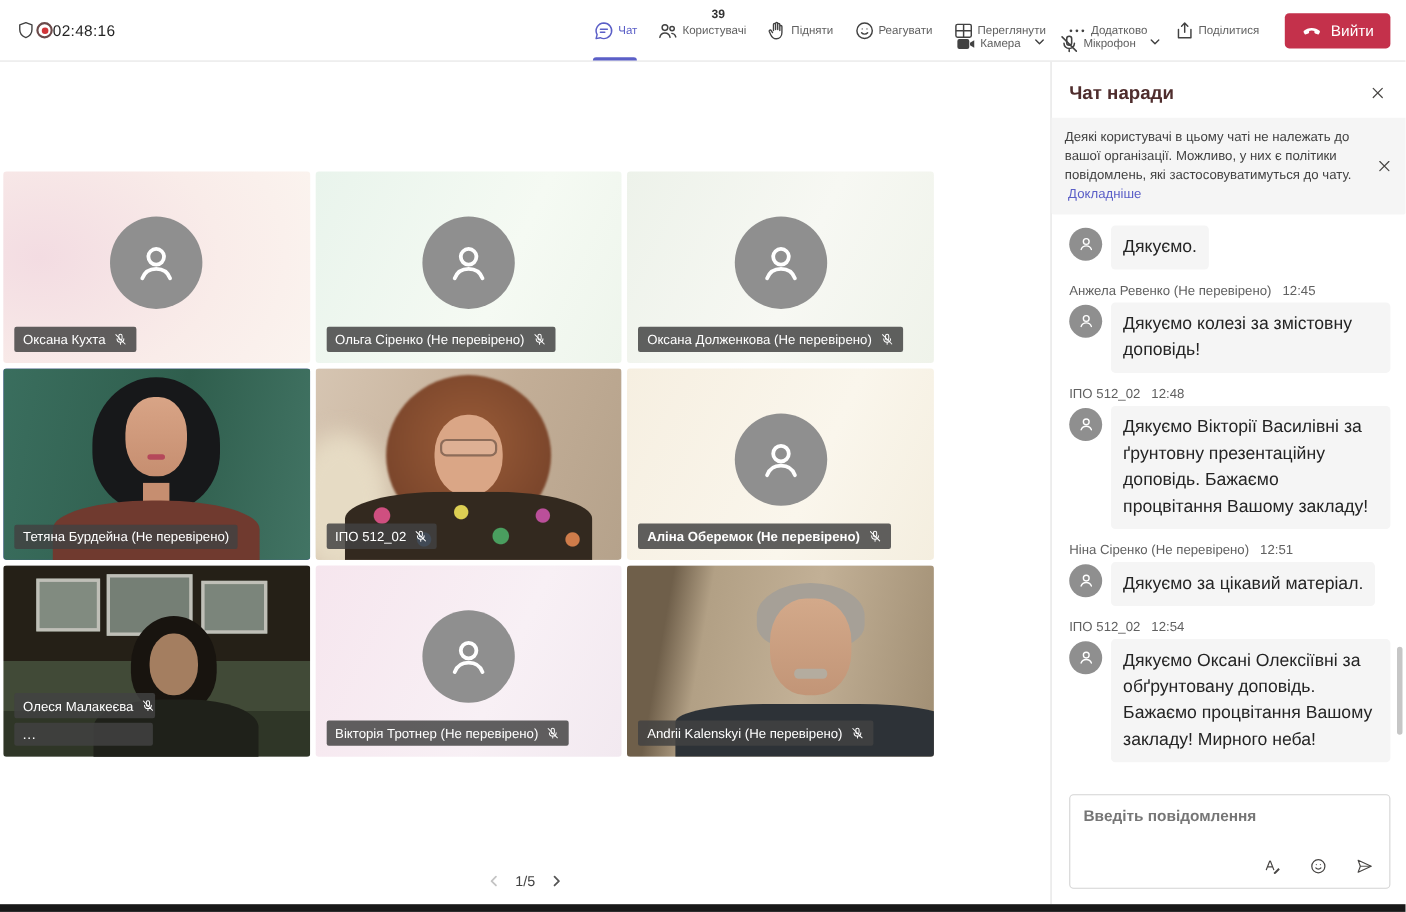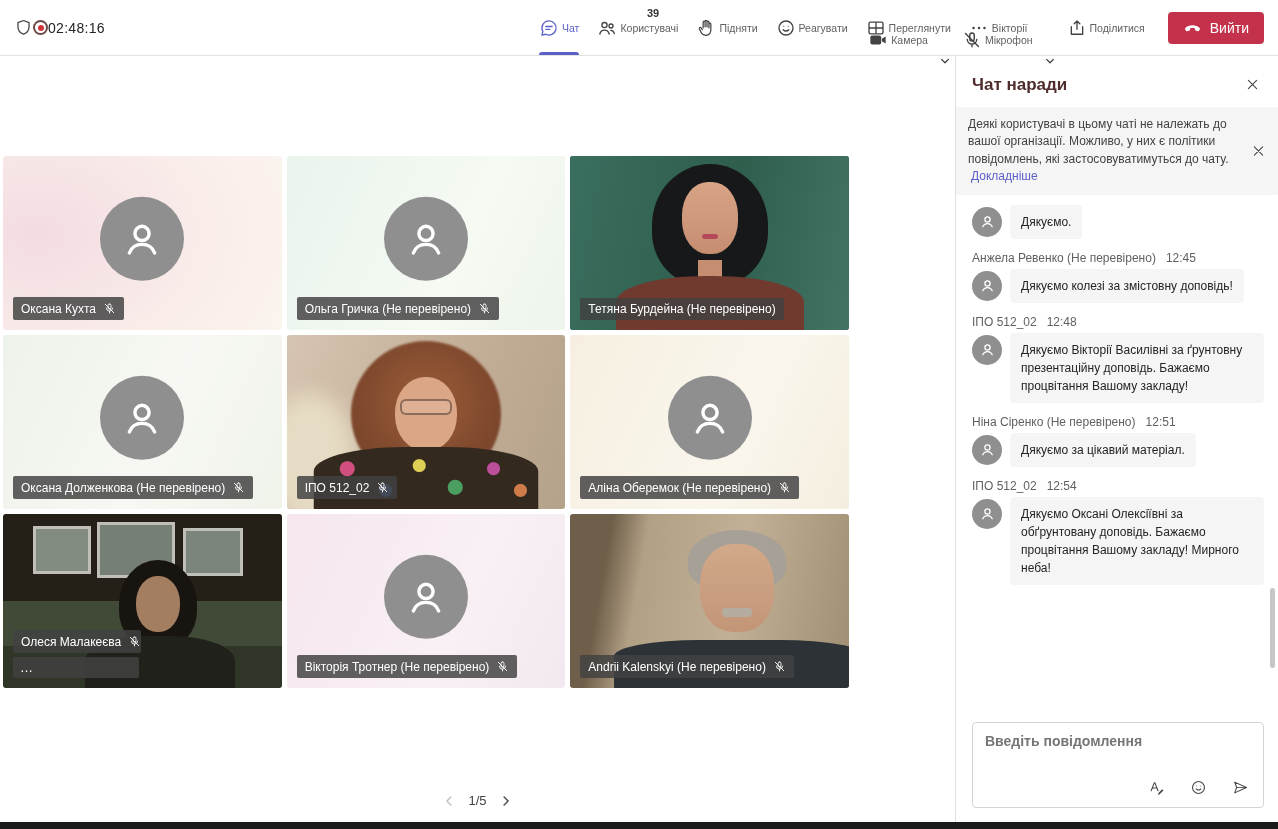--- a/index.html
+++ b/index.html
@@ -20,37 +20,37 @@
   .tb-tabs{position:absolute;left:530px;top:0;height:55px;display:flex;}
   .tab{position:relative;display:flex;flex-direction:row;align-items:center;justify-content:center;gap:3px;padding:0 9px;height:55px;color:#424242;}
   .tab-icon{color:#424242;}
   .tab-icon svg{width:20px;height:20px;}
   .tab-label{font-size:10.5px;color:#616161;white-space:nowrap;}
   .tab.active .tab-icon,.tab.active .tab-label{color:#5b5fc7;}
   .tab.active::after{content:"";position:absolute;left:9px;right:9px;bottom:0;height:3px;background:#5b5fc7;border-radius:3px 3px 0 0;}
   .tab-badge{position:absolute;top:7px;left:50%;margin-left:9px;font-size:11px;font-weight:700;color:#333;}
 
   .tb-right{position:absolute;right:14px;top:0;height:55px;display:flex;align-items:center;}
-  .device{display:flex;align-items:flex-end;margin-top:24px;}
+  .device{display:flex;align-items:flex-start;margin-top:24px;}
   .chev-btn{margin-top:20px;color:#424242;padding:0 2px;}
   .chev-btn svg{width:12px;height:12px;}
   .leave{display:flex;align-items:center;gap:8px;background:#c4314b;color:#fff;border-radius:4px;height:32px;padding:0 15px;font-size:14px;margin-left:14px;}
   .leave svg{width:19px;height:19px;}
 
   
   .main{position:absolute;top:56px;left:0;right:0;bottom:7px;display:flex;}
   .stage{position:relative;width:955px;background:#fff;flex:none;}
   .grid{position:absolute;top:100px;left:3px;width:846px;display:grid;grid-template-columns:repeat(3,1fr);gap:5px;}
   .tile{position:relative;height:174px;border-radius:3px;overflow:hidden;background:#eee;}
   .tile.selected{box-shadow:inset 0 0 0 2px #5b5fc7, inset 0 0 0 4px rgba(91,95,199,.28);}
 
   .bg-pink1{background:radial-gradient(130% 150% at 12% 45%, #f3dce2 0%, #f9ece9 45%, #fbf4ef 78%, #f5ebe4 100%);}
   .bg-mint {background:linear-gradient(115deg,#e9f4ec,#f5faf3 60%,#eef5ec);}
   .bg-sage {background:linear-gradient(115deg,#edf2ea,#f7f8f3 55%,#eff3ea);}
-  .bg-cream{background:linear-gradient(115deg,#f6efe1,#faf6ec 60%,#f4eedf);}
+  .bg-cream{background:linear-gradient(115deg,#f6efe1,#faf6ec 60%,#f4eedf);font-weight:bold;}
   .bg-pink2{background:linear-gradient(115deg,#f6e6ee,#f8f0f5 60%,#f2e9f0);}
 
   .avatar-lg{position:absolute;left:50%;top:50%;transform:translate(-50%,-55%);width:84px;height:84px;border-radius:50%;background:#8f8f8f;display:flex;align-items:center;justify-content:center;}
   .avatar-lg svg{width:46px;height:46px;color:#fff;}
 
   .name-badge{position:absolute;left:10px;bottom:10px;display:flex;align-items:center;gap:7px;background:rgba(66,66,66,.84);color:#fff;font-size:12px;line-height:1;padding:5px 8px;border-radius:2px;white-space:nowrap;max-width:calc(100% - 24px);}
   .name-badge svg{width:13px;height:13px;color:#fff;flex:none;}
   .badge-row{position:absolute;left:10px;bottom:10px;display:flex;gap:4px;flex-direction:column;}
   .badge-row .name-badge{position:static;}
   .dots-pill{font-size:13px;padding:4px 7px;}
@@ -102,21 +102,21 @@
   .icon-btn{color:#484644;padding:4px;}
   .icon-btn svg{width:15px;height:15px;}
   .notice{position:relative;background:#f5f5f5;padding:9px 35px 9px 12px;font-size:12px;line-height:1.45;color:#424242;border-radius:0 0 2px 2px;}
   .notice a{color:#5b5fc7;text-decoration:none;margin-left:3px;}
   .notice-x{position:absolute;right:8px;top:50%;transform:translateY(-50%);}
   .msgs{flex:1;overflow:hidden;padding:10px 12px 0 16px;}
   .sender-line{display:flex;gap:10px;font-size:12px;color:#616161;margin:12px 0 4px;}
   .msg-row{display:flex;gap:8px;align-items:flex-start;margin-bottom:4px;}
   .avatar-sm{width:30px;height:30px;border-radius:50%;background:#8f8f8f;flex:none;display:flex;align-items:center;justify-content:center;margin-top:2px;}
   .avatar-sm svg{width:17px;height:17px;color:#fff;}
-  .bubble{background:#f5f5f5;border-radius:4px;padding:8px 11px;font-size:12px;line-height:1.5;color:#242424;max-width:232px;}
+  .bubble{background:#f5f5f5;border-radius:4px;padding:8px 11px;font-size:16px;line-height:1.5;color:#242424;max-width:232px;}
   .chat-scrollbar{position:absolute;right:3px;top:532px;width:5px;height:80px;border-radius:3px;background:#c6c6c6;}
   .chat-input{margin:10px 14px 14px 16px;border:1px solid #d4d4d4;border-radius:4px;height:84px;position:relative;flex:none;}
   .chat-input textarea{position:absolute;left:0;top:0;right:0;height:50px;border:none;outline:none;resize:none;background:transparent;
     padding:10px 12px;font-family:"Liberation Sans","DejaVu Sans",sans-serif;font-size:14px;color:#242424;box-sizing:border-box;font-weight:bold;}
   .chat-input textarea::placeholder{color:#767676;}
   .input-actions{position:absolute;right:10px;bottom:7px;display:flex;gap:17px;color:#5d5d5d;align-items:center;}
   .input-actions svg{width:17px;height:17px;}
 
   .bottom-strip{position:absolute;left:0;right:0;bottom:0;height:7px;background:#191919;}
 </style>
@@ -254,21 +254,21 @@
             </svg>
           </span>
         <span class="tab-label">Переглянути</span>
       </button>
       <button class="tab">
         <span class="tab-icon">
             <svg>
               <use href="#i-dots"></use>
             </svg>
           </span>
-        <span class="tab-label">Вікторії</span>
+        <span class="tab-label">Додатково</span>
       </button>
     </nav>
 
     <div class="tb-right">
       <div class="device">
         <button class="tab">
           <span class="tab-icon">
               <svg>
                 <use href="#i-cam"></use>
               </svg>
@@ -330,51 +330,51 @@
           </div>
         </div>
 
         <div class="tile bg-mint">
           <div class="avatar-lg">
               <svg>
                 <use href="#i-person"></use>
               </svg>
             </div>
           <div class="name-badge">
-            <span>Ольга Гричка (Не перевірено)</span>
+            <span>Ольга Сіренко (Не перевірено)</span>
+            <svg>
+                <use href="#i-micoff"></use>
+              </svg>
+          </div>
+        </div>
+
+        <div class="tile bg-sage">
+          <div class="avatar-lg">
+              <svg>
+                <use href="#i-person"></use>
+              </svg>
+            </div>
+          <div class="name-badge">
+            <span>Оксана Долженкова (Не перевірено)</span>
             <svg>
                 <use href="#i-micoff"></use>
               </svg>
           </div>
         </div>
 
         <div class="tile selected">
           <div class="scene t3">
             <div class="hair"></div>
             <div class="face"></div>
             <div class="lips"></div>
             <div class="neck"></div>
             <div class="body"></div>
           </div>
           <div class="name-badge">
             <span>Тетяна Бурдейна (Не перевірено)</span>
-          </div>
-        </div>
-
-        <div class="tile bg-sage">
-          <div class="avatar-lg">
-              <svg>
-                <use href="#i-person"></use>
-              </svg>
-            </div>
-          <div class="name-badge">
-            <span>Оксана Долженкова (Не перевірено)</span>
-            <svg>
-                <use href="#i-micoff"></use>
-              </svg>
           </div>
         </div>
 
         <div class="tile">
           <div class="scene t5">
             <div class="glow"></div>
             <div class="hair"></div>
             <div class="face"></div>
             <div class="glasses"></div>
             <div class="body"></div>

